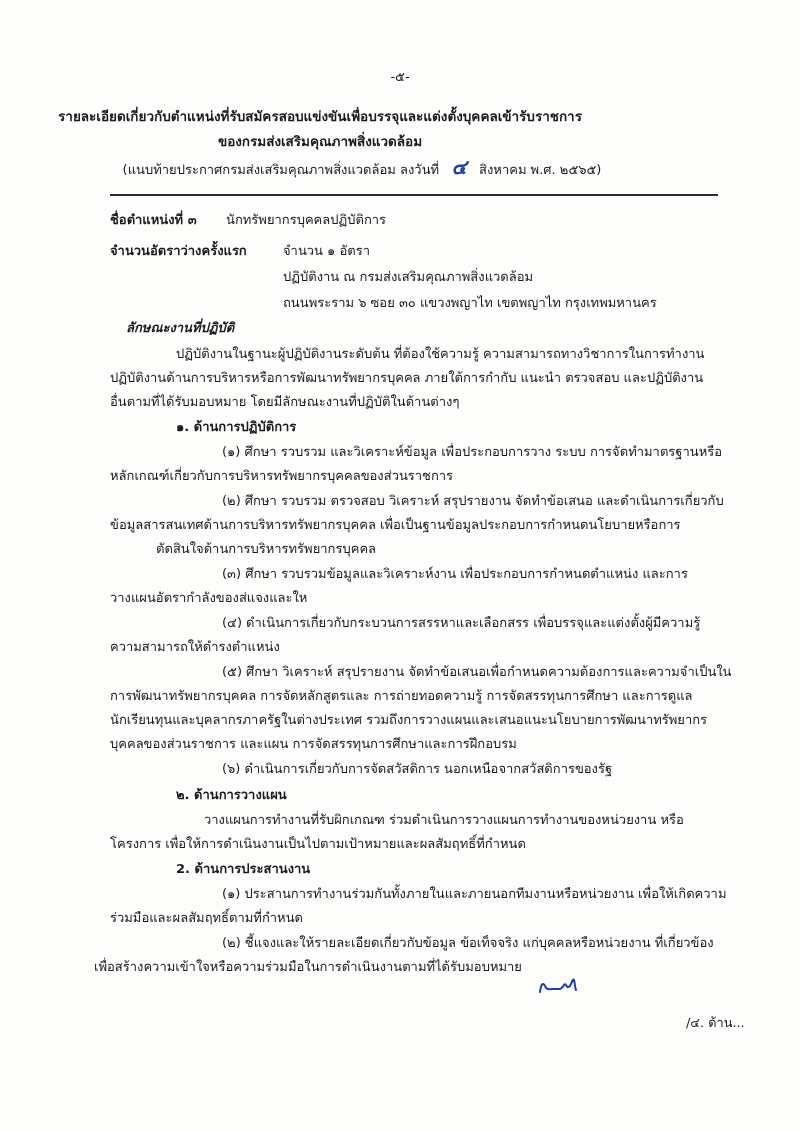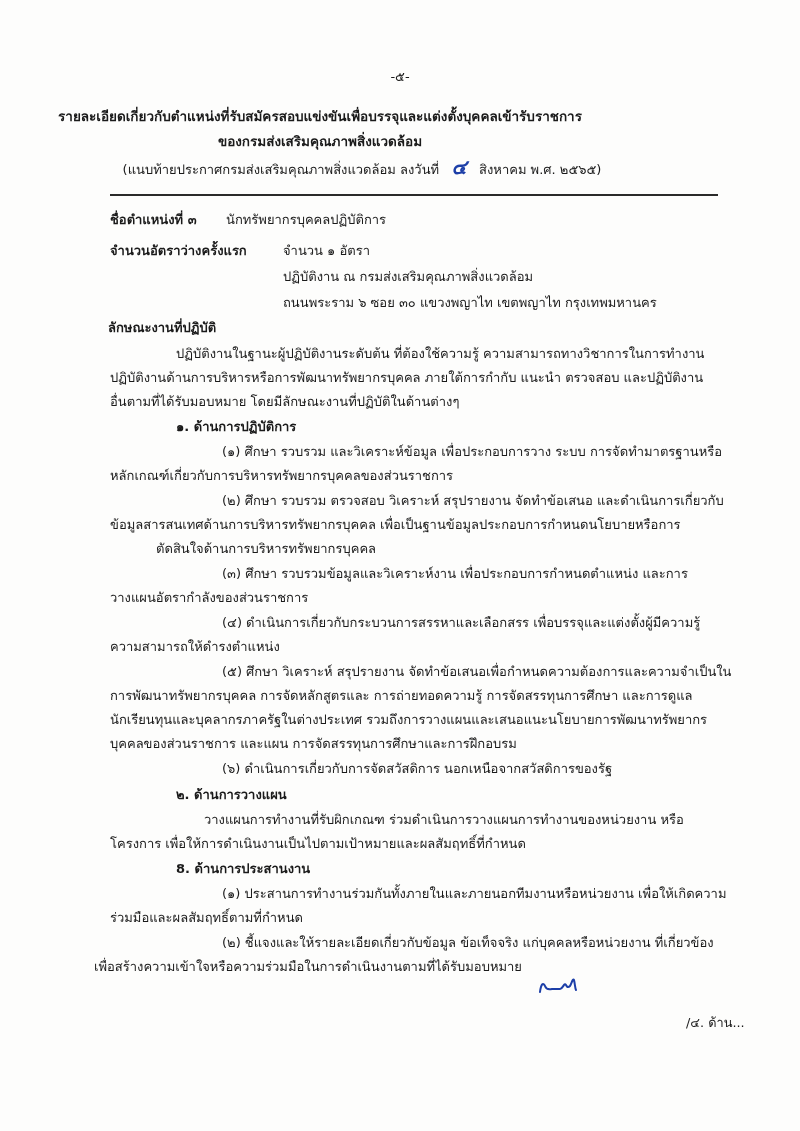--- a/index.html
+++ b/index.html
@@ -38,53 +38,53 @@
   <div class="rule"></div>
 
   <div class="para b" style="left:110px; top:212px;">ชื่อตำแหน่งที่ ๓</div>
   <div class="para" style="left:226px; top:212px;">นักทรัพยากรบุคคลปฏิบัติการ</div>
 
   <div class="para b" style="left:110px; top:243px;">จำนวนอัตราว่างครั้งแรก</div>
   <div class="para" style="left:283px; top:243px;">จำนวน ๑ อัตรา</div>
   <div class="para" style="left:283px; top:269px;">ปฏิบัติงาน ณ กรมส่งเสริมคุณภาพสิ่งแวดล้อม</div>
   <div class="para" style="left:283px; top:295px;">ถนนพระราม ๖ ซอย ๓๐ แขวงพญาไท เขตพญาไท กรุงเทพมหานคร</div>
 
-  <div class="para b" style="left:108px; top:320px;">ลักษณะงานที่ปฏิบัติ</div>
+  <div class="para b" style="left:126px; top:320px;font-style:italic;">ลักษณะงานที่ปฏิบัติ</div>
 
   <div class="para" style="left:176px; top:346px;">ปฏิบัติงานในฐานะผู้ปฏิบัติงานระดับต้น ที่ต้องใช้ความรู้ ความสามารถทางวิชาการในการทำงาน</div>
   <div class="para" style="left:110px; top:370px;">ปฏิบัติงานด้านการบริหารหรือการพัฒนาทรัพยากรบุคคล ภายใต้การกำกับ แนะนำ ตรวจสอบ และปฏิบัติงาน</div>
   <div class="para" style="left:110px; top:394px;">อื่นตามที่ได้รับมอบหมาย โดยมีลักษณะงานที่ปฏิบัติในด้านต่างๆ</div>
 
   <div class="para b" style="left:176px; top:419px;">๑. ด้านการปฏิบัติการ</div>
 
   <div class="para" style="left:222px; top:444px;">(๑) ศึกษา รวบรวม และวิเคราะห์ข้อมูล เพื่อประกอบการวาง ระบบ การจัดทำมาตรฐานหรือ</div>
   <div class="para" style="left:110px; top:468px;">หลักเกณฑ์เกี่ยวกับการบริหารทรัพยากรบุคคลของส่วนราชการ</div>
 
   <div class="para" style="left:222px; top:493px;">(๒) ศึกษา รวบรวม ตรวจสอบ วิเคราะห์ สรุปรายงาน จัดทำข้อเสนอ และดำเนินการเกี่ยวกับ</div>
   <div class="para" style="left:110px; top:517px;">ข้อมูลสารสนเทศด้านการบริหารทรัพยากรบุคคล เพื่อเป็นฐานข้อมูลประกอบการกำหนดนโยบายหรือการ</div>
   <div class="para" style="left:110px; top:541px;margin-left:46px;">ตัดสินใจด้านการบริหารทรัพยากรบุคคล</div>
 
   <div class="para" style="left:222px; top:566px;">(๓) ศึกษา รวบรวมข้อมูลและวิเคราะห์งาน เพื่อประกอบการกำหนดตำแหน่ง และการ</div>
-  <div class="para" style="left:110px; top:590px;">วางแผนอัตรากำลังของส่วนราชการ</div>
+  <div class="para" style="left:110px; top:590px;">วางแผนอัตรากำลังของส่แจงและให</div>
 
   <div class="para" style="left:222px; top:615px;">(๔) ดำเนินการเกี่ยวกับกระบวนการสรรหาและเลือกสรร เพื่อบรรจุและแต่งตั้งผู้มีความรู้</div>
   <div class="para" style="left:110px; top:639px;">ความสามารถให้ดำรงตำแหน่ง</div>
 
   <div class="para" style="left:222px; top:664px;">(๕) ศึกษา วิเคราะห์ สรุปรายงาน จัดทำข้อเสนอเพื่อกำหนดความต้องการและความจำเป็นใน</div>
   <div class="para" style="left:110px; top:688px;">การพัฒนาทรัพยากรบุคคล การจัดหลักสูตรและ การถ่ายทอดความรู้ การจัดสรรทุนการศึกษา และการดูแล</div>
   <div class="para" style="left:110px; top:712px;">นักเรียนทุนและบุคลากรภาครัฐในต่างประเทศ รวมถึงการวางแผนและเสนอแนะนโยบายการพัฒนาทรัพยากร</div>
   <div class="para" style="left:110px; top:736px;">บุคคลของส่วนราชการ และแผน การจัดสรรทุนการศึกษาและการฝึกอบรม</div>
 
   <div class="para" style="left:222px; top:761px;">(๖) ดำเนินการเกี่ยวกับการจัดสวัสดิการ นอกเหนือจากสวัสดิการของรัฐ</div>
 
   <div class="para b" style="left:176px; top:787px;">๒. ด้านการวางแผน</div>
   <div class="para" style="left:204px; top:812px;">วางแผนการทำงานที่รับผิกเกณฑ ร่วมดำเนินการวางแผนการทำงานของหน่วยงาน หรือ</div>
   <div class="para" style="left:110px; top:836px;">โครงการ เพื่อให้การดำเนินงานเป็นไปตามเป้าหมายและผลสัมฤทธิ์ที่กำหนด</div>
 
-  <div class="para b" style="left:176px; top:861px;">8. ด้านการประสานงาน</div>
+  <div class="para b" style="left:176px; top:861px;">2. ด้านการประสานงาน</div>
   <div class="para" style="left:222px; top:886px;">(๑) ประสานการทำงานร่วมกันทั้งภายในและภายนอกทีมงานหรือหน่วยงาน เพื่อให้เกิดความ</div>
   <div class="para" style="left:110px; top:910px;">ร่วมมือและผลสัมฤทธิ์ตามที่กำหนด</div>
   <div class="para" style="left:222px; top:935px;">(๒) ชี้แจงและให้รายละเอียดเกี่ยวกับข้อมูล ข้อเท็จจริง แก่บุคคลหรือหน่วยงาน ที่เกี่ยวข้อง</div>
   <div class="para" style="left:94px; top:959px;">เพื่อสร้างความเข้าใจหรือความร่วมมือในการดำเนินงานตามที่ได้รับมอบหมาย</div>
 
   <svg class="sig" viewBox="0 0 44 18">
     <path d="M2 16 C3 8, 5 6, 7 10 C8 13, 10 14, 14 13 L22 13 C25 13, 26 6, 28 9 C29 11, 30 12, 32 10 C34 6, 35 2, 36 4 C37 8, 37 12, 38 14" fill="none" stroke="#1d3fa8" stroke-width="2" stroke-linecap="round"></path>
   </svg>
 
   <div class="footer">/๔. ด้าน...</div>

